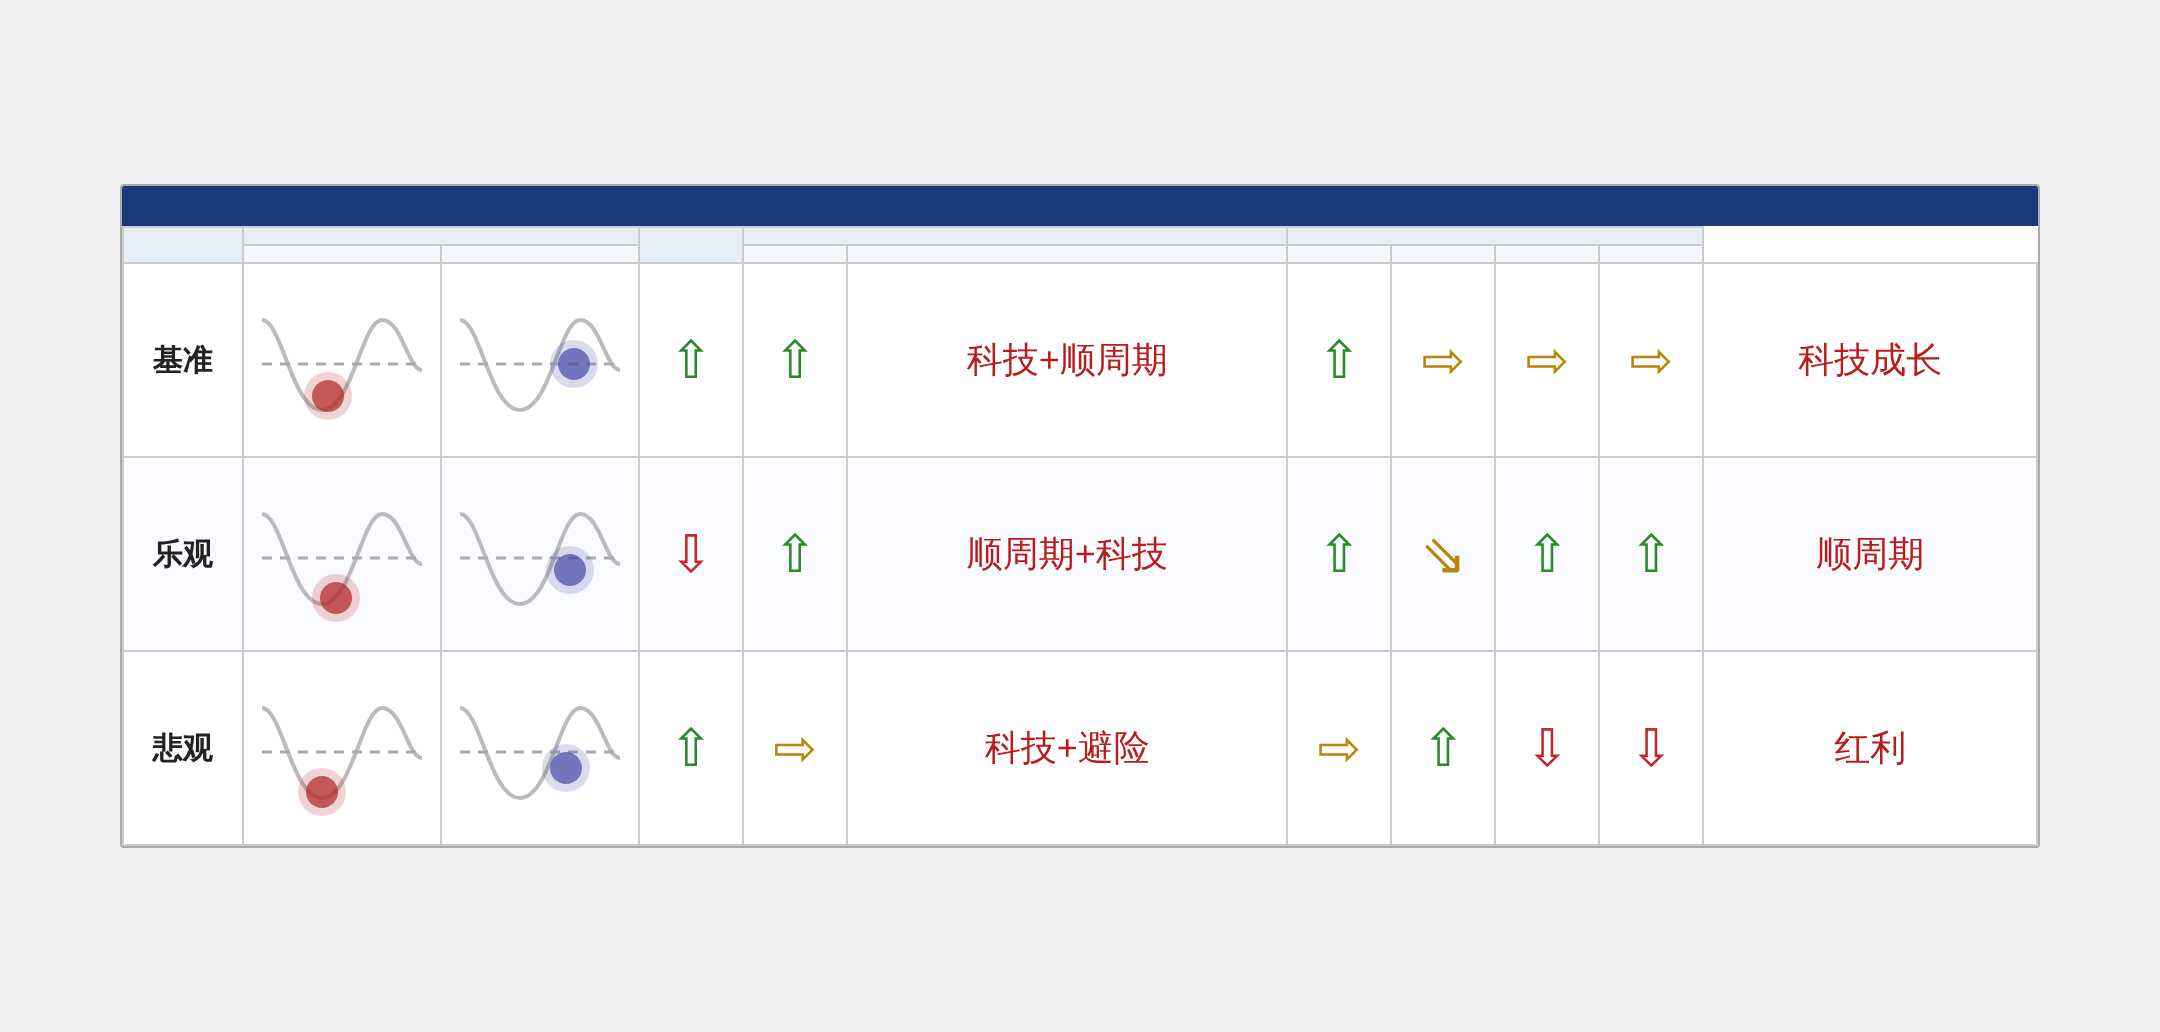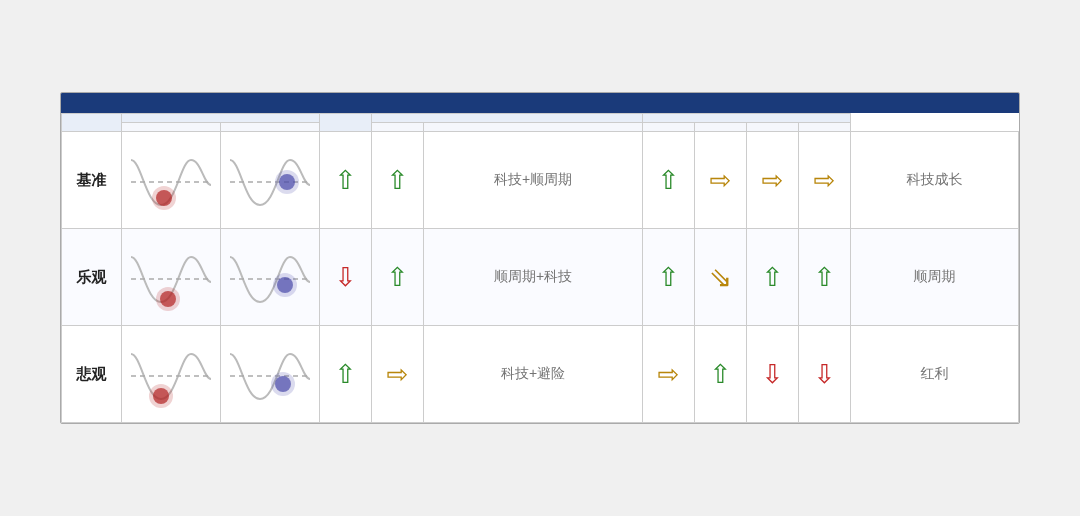--- a/index.html
+++ b/index.html
@@ -59,22 +59,22 @@
     }
     .wave-svg {
       display: block;
       margin: 0 auto;
     }
     .arrow-cell {
       font-size: 26px;
       width: 52px;
     }
     .text-cell {
-      font-size: 14px;
-      color: #737373;
+      font-size: 18px;
+      color: #b91c1c;
       white-space: nowrap;
     }
   </style>
 </head>
 <body>
 
 <div class="table-wrapper">
   <div class="title-row"></div>
   <table>
     <thead>

